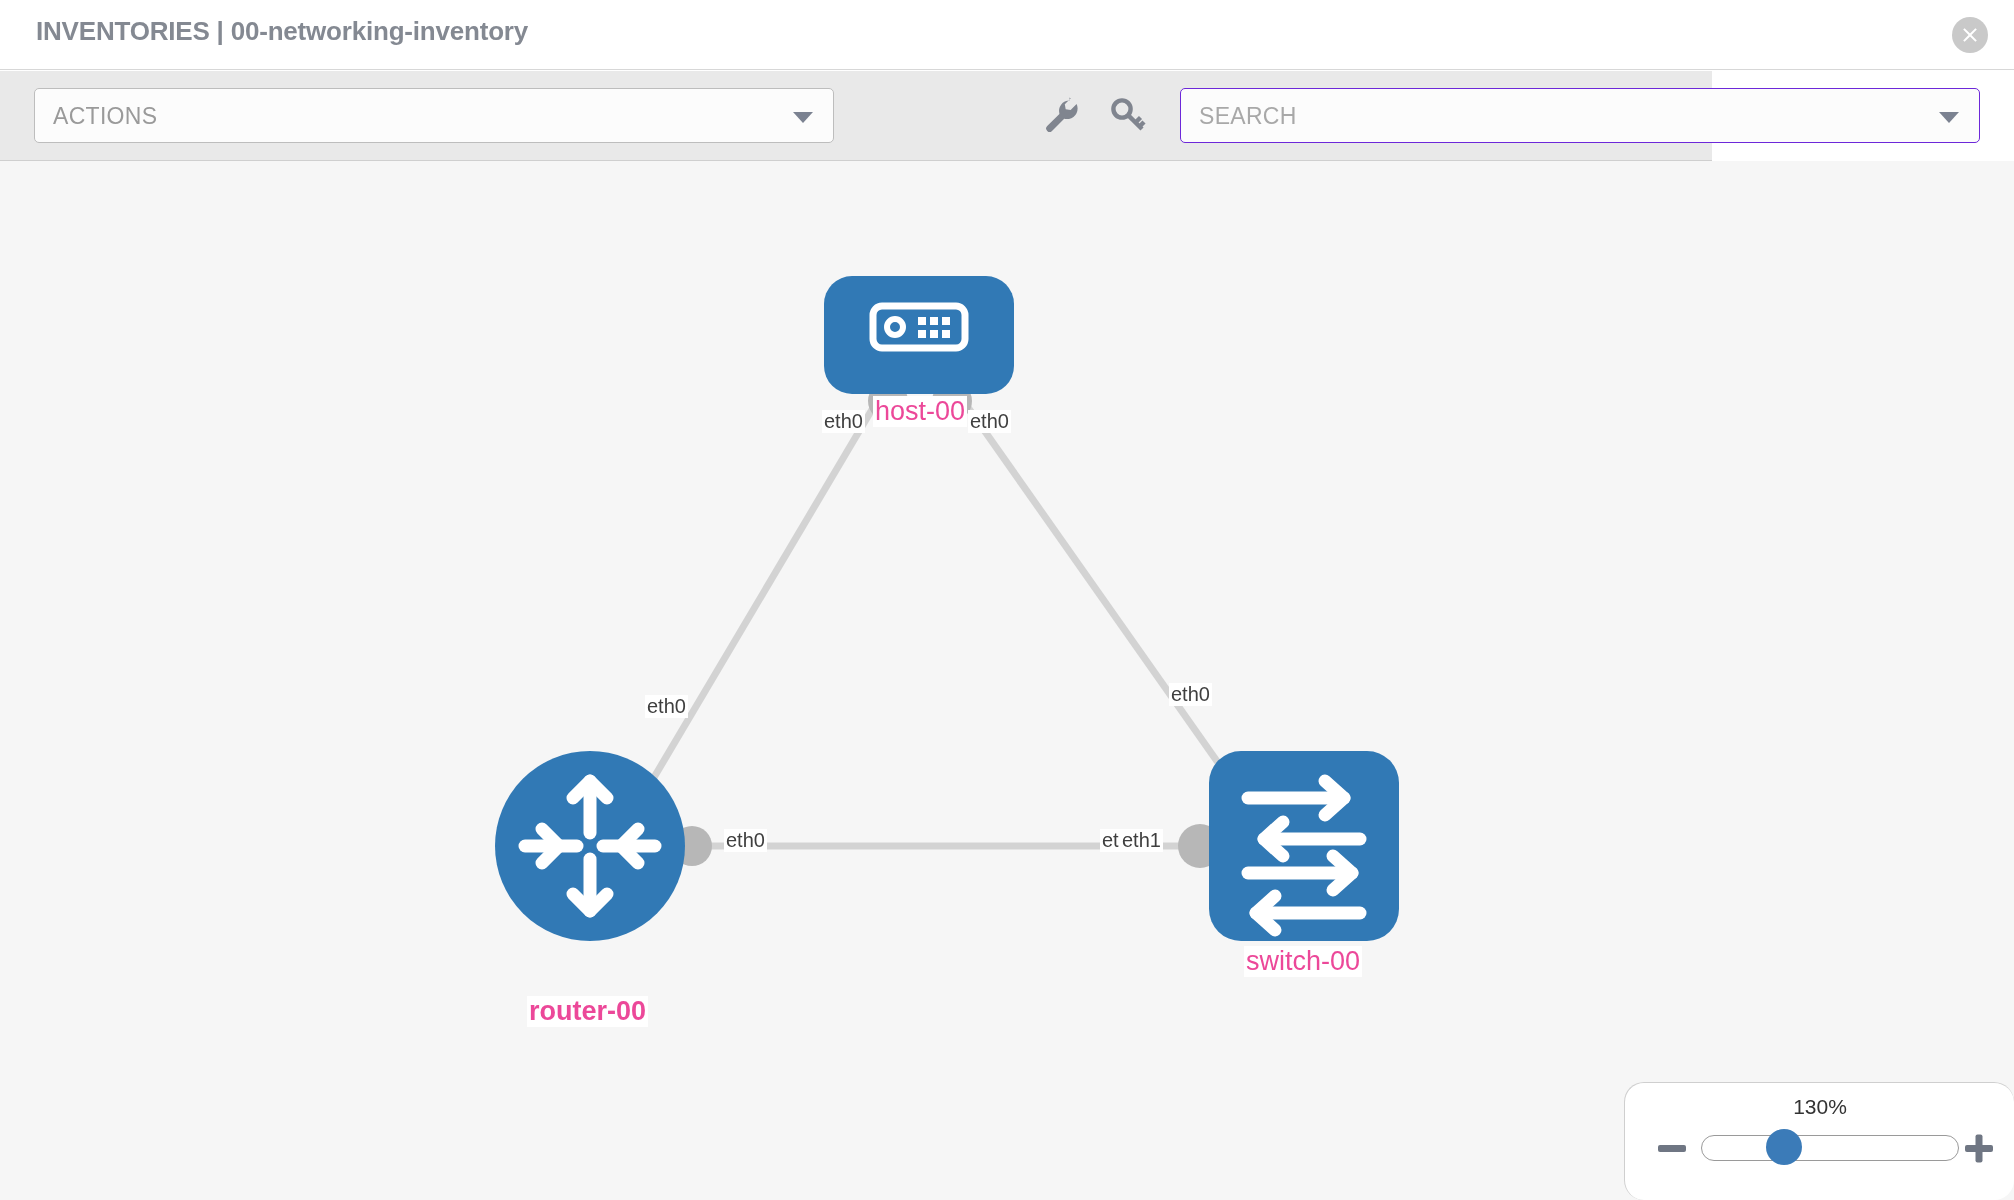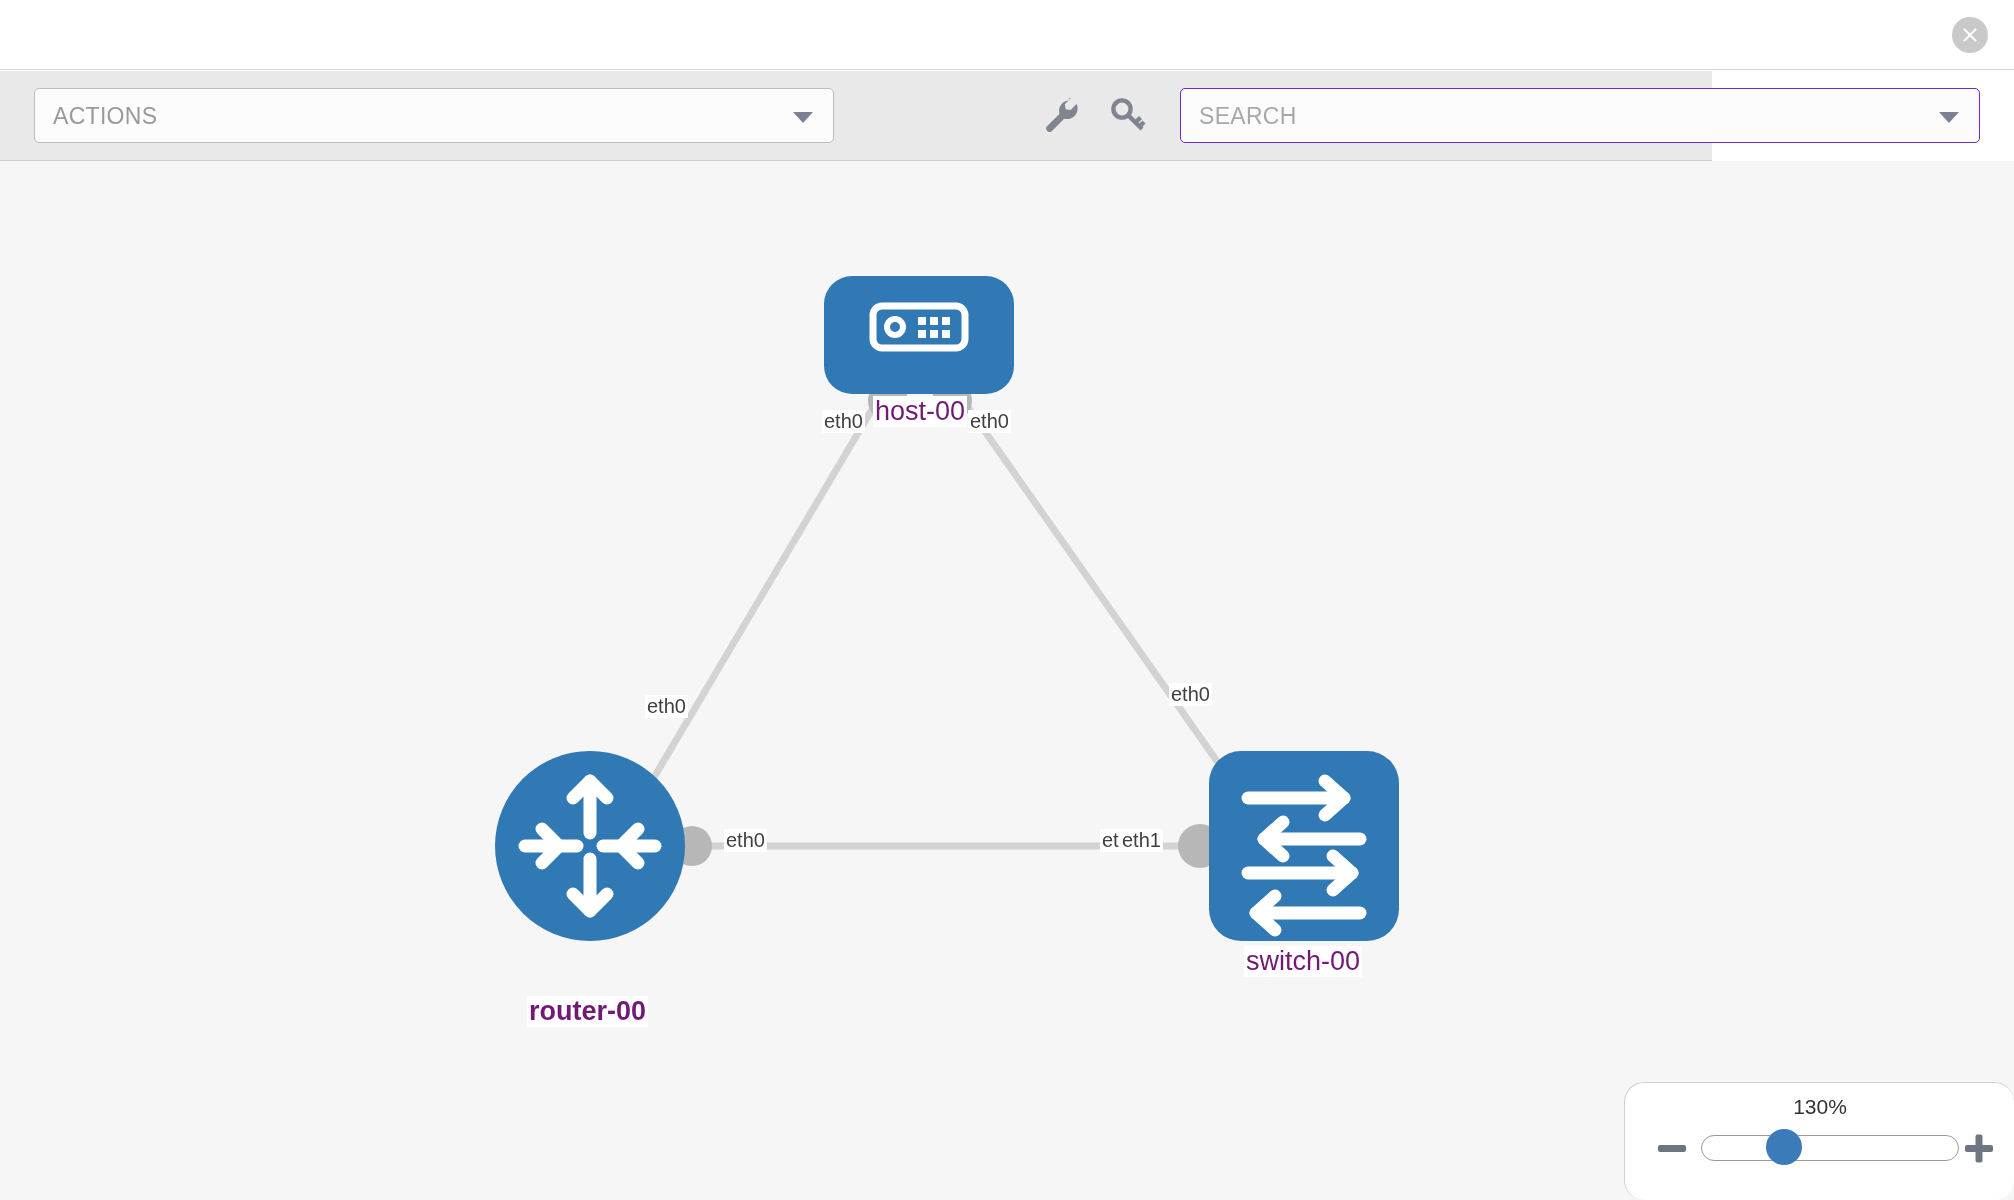--- a/index.html
+++ b/index.html
@@ -82,21 +82,21 @@
     position: absolute; left: 0; top: 161px;
     width: 2014px; height: 1039px;
     background: #f6f6f6;
     overflow: hidden;
   }
   .topology-svg { position: absolute; left: 0; top: 0; }
 
   .node-label {
     position: absolute;
     background: #ffffff;
-    color: #701a75;
+    color: #ec4899;
     font-size: 27px;
     white-space: nowrap;
     padding: 0 2px;
     line-height: 1.15;
   }
   .iface-label {
     position: absolute;
     background: #ffffff;
     color: #3f3f3f;
     font-size: 20px;
@@ -139,20 +139,21 @@
     background: #3b7bb8;
     cursor: pointer;
   }
 </style>
 </head>
 <body>
 
 <div id="app">
 
   <div class="header">
+    <div class="page-title">INVENTORIES | 00-networking-inventory</div>
     <div class="close-btn">
       <svg width="20" height="20" viewBox="0 0 20 20" aria-hidden="true">
         <path d="M4.6 3.2 L10 8.6 L15.4 3.2 L16.8 4.6 L11.4 10 L16.8 15.4 L15.4 16.8 L10 11.4 L4.6 16.8 L3.2 15.4 L8.6 10 L3.2 4.6 Z" fill="#ffffff"></path>
       </svg>
     </div>
   </div>
 
   <div class="toolbar">
 
     <div class="actions-select">

